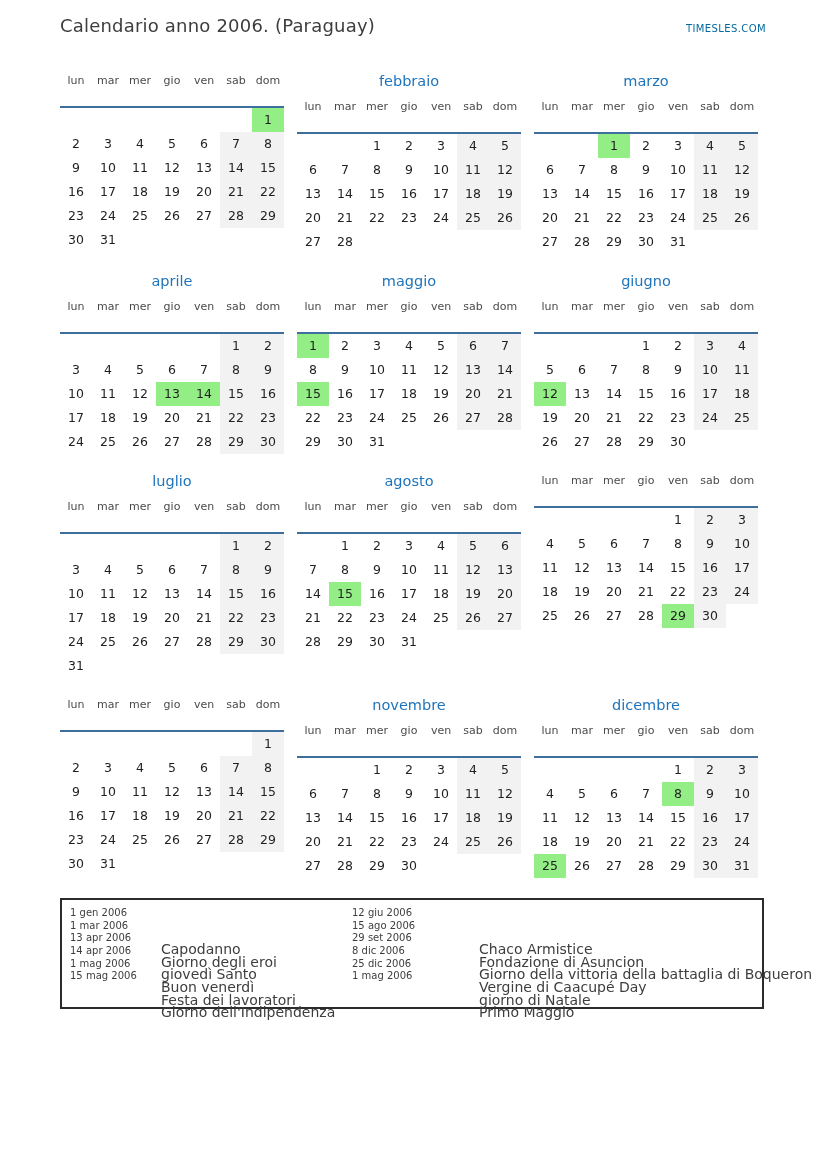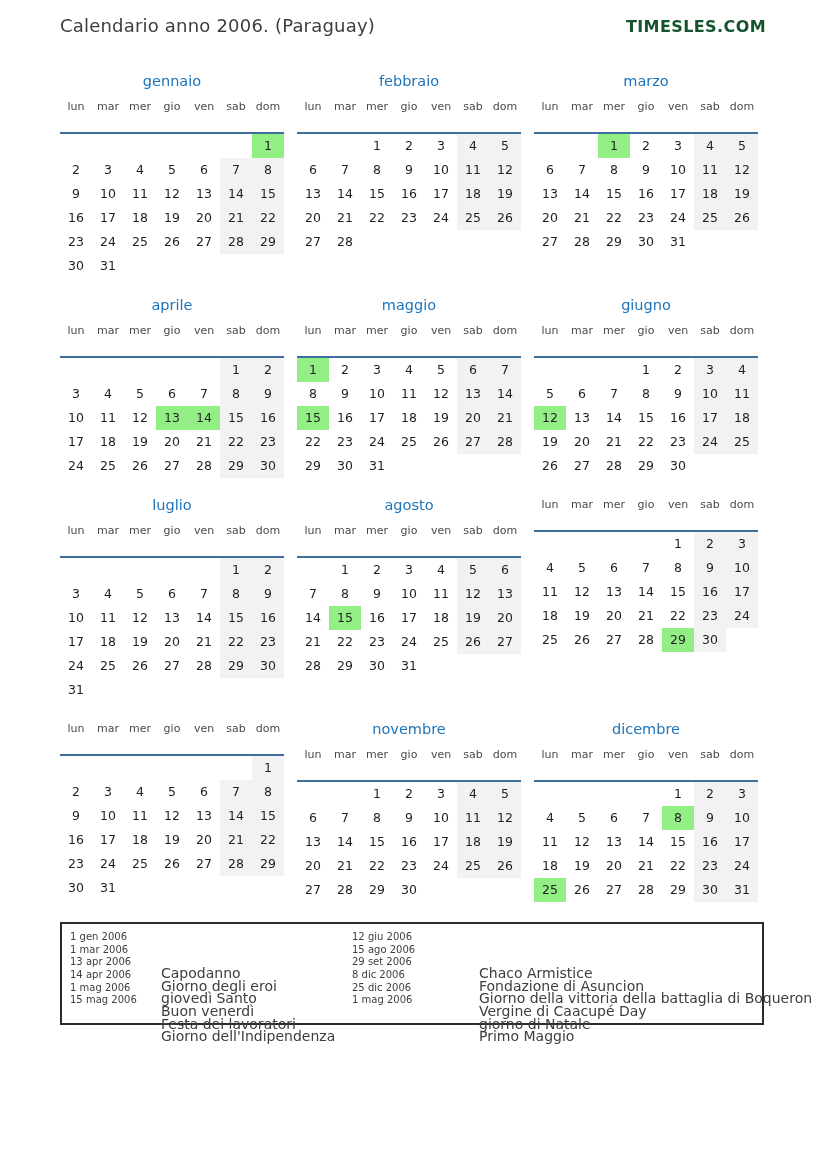--- a/index.html
+++ b/index.html
@@ -16,52 +16,51 @@
     background: #ffffff;
     font-family: "DejaVu Sans", "Liberation Sans", sans-serif;
     color: var(--text-dark);
   }
   body { width: 827px; height: 1169px; overflow: hidden; }
   .page { width: 706px; margin-left: 60px; padding-top: 15px; }
 
   
   .hdr { display: flex; justify-content: space-between; align-items: baseline; height: 30px; margin-bottom: 28px; }
   .page-title { font-size: 18px; color: #3d3d3d; letter-spacing: 0.2px; }
-  .brand { font-size: 16px; color: #14532d; letter-spacing: 0.4px; text-decoration: none; font-weight: bold; }
+  .brand { font-size: 10px; color: #0369a1; letter-spacing: 0.4px; text-decoration: none; font-weight: normal; }
 
   
   .months { display: grid; grid-template-columns: repeat(3, 224px); column-gap: 13px; row-gap: 19px; align-items: start; }
   .month { width: 224px; }
   .month-title { text-align: center; color: var(--accent); font-size: 14.5px; height: 21px; margin-bottom: 5px; }
   .wk-row { display: grid; grid-template-columns: repeat(7, 32px); border-bottom: 2px solid var(--rule); padding-bottom: 18px; }
   .wk-cell { text-align: center; font-size: 11px; color: #4a4a4a; height: 15px; line-height: 15px; }
   .days { display: grid; grid-template-columns: repeat(7, 32px); grid-auto-rows: 24px; }
   .cell { text-align: center; font-size: 12.5px; line-height: 24px; color: var(--num); }
   .cell.weekend { background: var(--weekend); }
   .cell.holiday { background: var(--holiday); }
 
   
-  .legend-box { margin-top: 20px; width: 704px; border: 2px solid #2b2b2b; padding: 7px 8px 16px 8px; }
+  .legend-box { margin-top: 20px; width: 704px; border: 2px solid #2b2b2b; padding: 7px 8px 24px 8px; }
   .legend-grid { display: grid; grid-template-columns: 80px 202px 116px 1fr; grid-auto-rows: 12.7px; }
   .lg-date { font-size: 10px; line-height: 12.7px; color: #3d3d3d; white-space: nowrap; }
   .lg-name { font-size: 14px; line-height: 12.7px; color: #3d3d3d; border-left: 3px solid var(--bar); padding-left: 8px; white-space: nowrap; margin-top: 36px; }
 </style>
 </head>
 <body>
 
 <div class="page">
 
   <div class="hdr">
     <div class="page-title">Calendario anno 2006. (Paraguay)</div>
     <a class="brand" href="#">TIMESLES.COM</a>
   </div>
 
   <div class="months" id="months-grid">
       <div class="month">
-        <div class="month-title">gennaio</div>
         <div class="wk-row">
           <div class="wk-cell">lun</div>
           <div class="wk-cell">mar</div>
           <div class="wk-cell">mer</div>
           <div class="wk-cell">gio</div>
           <div class="wk-cell">ven</div>
           <div class="wk-cell">sab</div>
           <div class="wk-cell">dom</div>
         </div>
         <div class="days">

